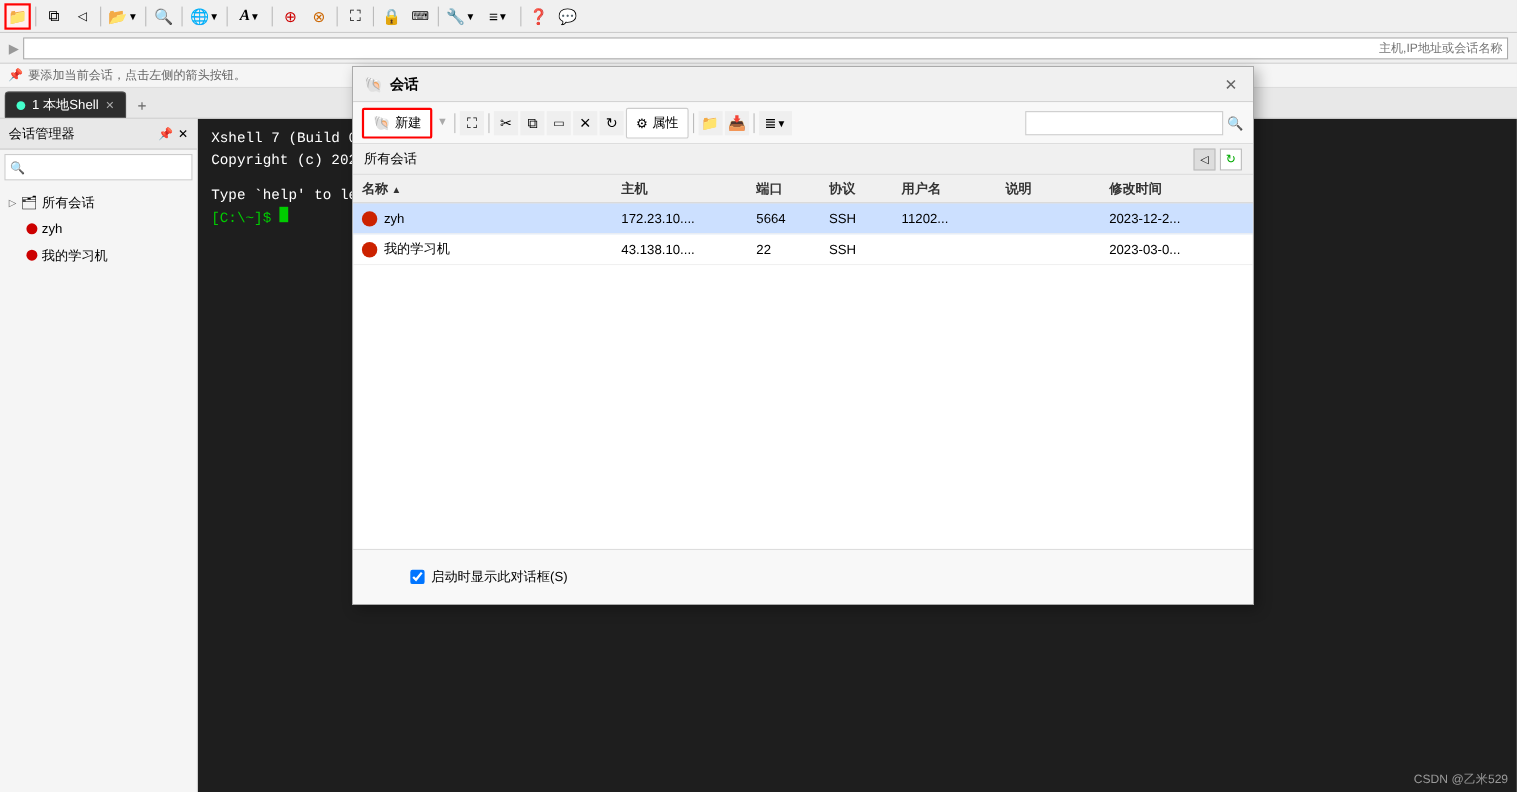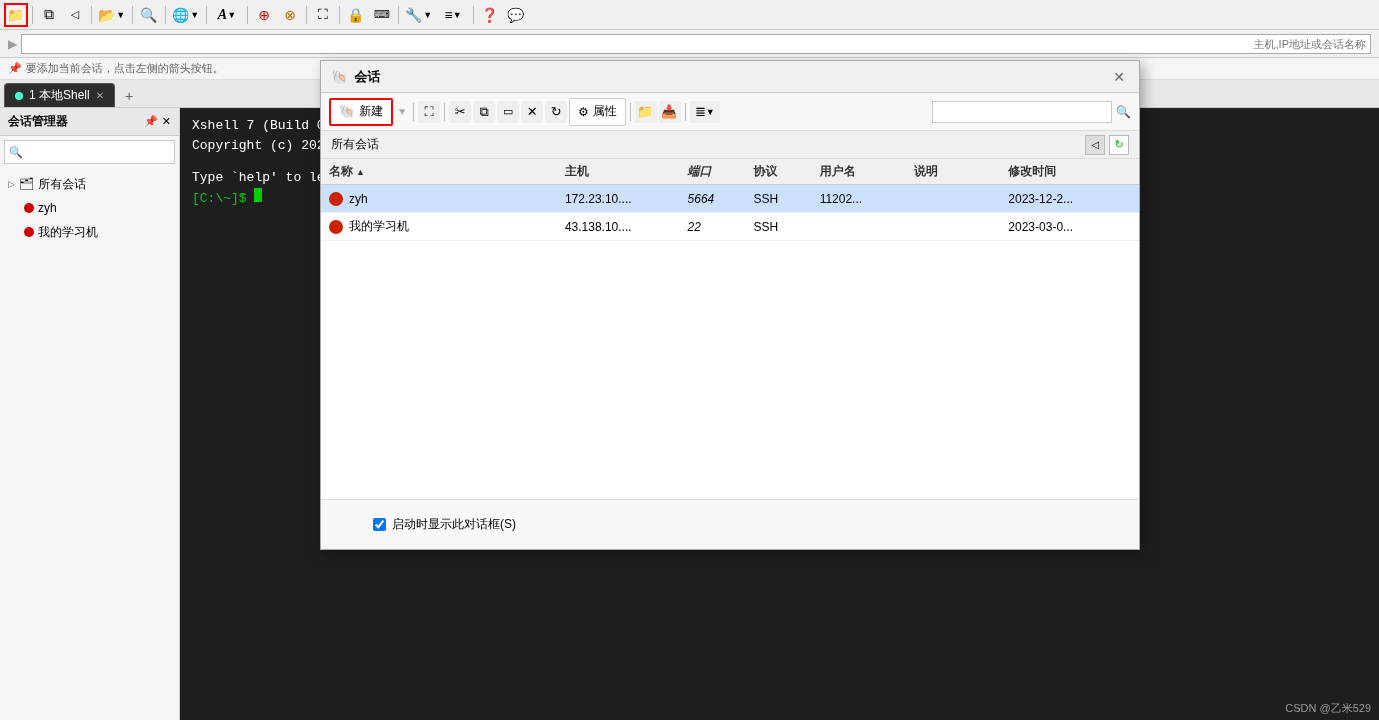--- a/index.html
+++ b/index.html
@@ -165,21 +165,21 @@
       background: #e8e8e8;
       border-bottom: 1px solid #ccc;
       display: flex;
       align-items: center;
       padding: 0 8px;
       justify-content: space-between;
     }
 
     .sidebar-header-title {
       font-size: 12px;
-      font-weight: bold;
+      font-weight: normal;
     }
 
     .sidebar-header-icons {
       display: flex;
       gap: 4px;
     }
 
     .sidebar-search {
       height: 24px;
       margin: 4px;
@@ -371,21 +371,21 @@
       border-bottom: 1px solid #ccc;
       align-items: center;
       padding: 0 8px;
       font-size: 12px;
       font-weight: bold;
       color: #333;
     }
 
     .col-name { width: 250px; }
     .col-host { width: 130px; }
-    .col-port { width: 70px; font-style: italic; }
+    .col-port { width: 70px; }
     .col-proto { width: 70px; }
     .col-user { width: 100px; }
     .col-desc { width: 100px; }
     .col-time { width: 130px; }
 
     .col-name-sort {
       display: flex;
       align-items: center;
       gap: 3px;
     }

